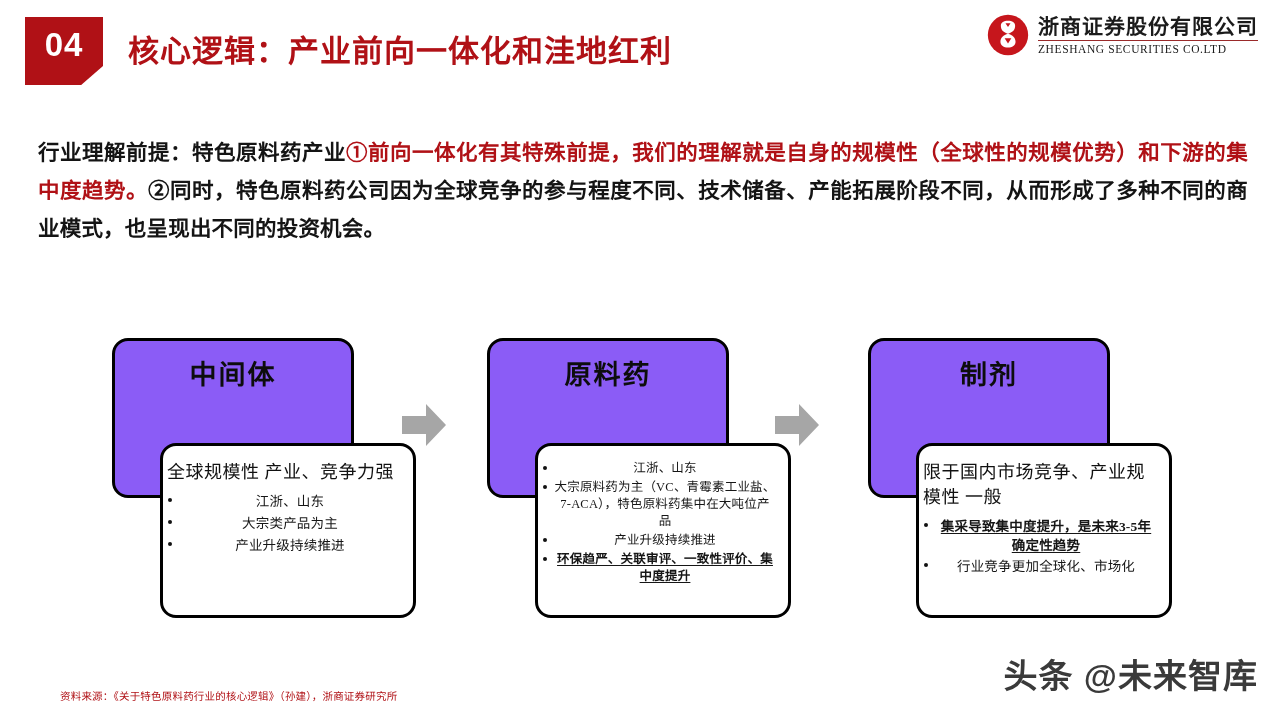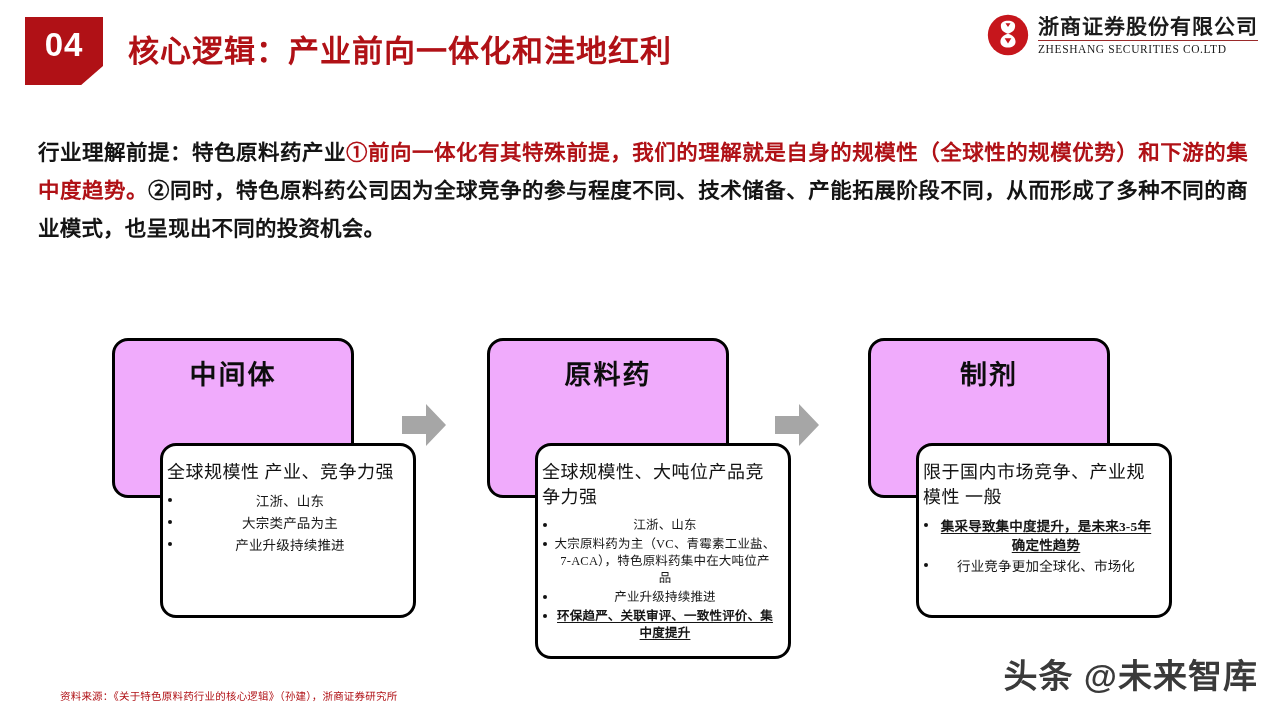--- a/index.html
+++ b/index.html
@@ -122,21 +122,21 @@
     top: 0;
     width: 270px;
     height: 310px;
   }
   .stage-head {
     position: absolute;
     left: 0;
     top: 8px;
     width: 242px;
     height: 160px;
-    background: #f0abfc;
+    background: #8b5cf6;
     border: 3px solid #000000;
     border-radius: 16px;
     box-sizing: border-box;
   }
   .stage-head-label {
     position: absolute;
     left: 0;
     right: 0;
     top: 12px;
     text-align: center;
@@ -278,21 +278,20 @@
 
   <svg class="flow-arrow" style="left:400px;" viewBox="0 0 48 46">
     <path d="M2 14 H26 V2 L46 23 L26 44 V32 H2 Z" fill="#a6a6a6"></path>
   </svg>
 
   <div class="stage" id="stage-2" style="left:487px;">
     <div class="stage-head">
       <div class="stage-head-label">原料药</div>
     </div>
     <div class="stage-body">
-      <div class="stage-body-title">全球规模性、大吨位产品竞争力强</div>
       <ul class="bullets">
         <li>江浙、山东</li>
         <li>大宗原料药为主（VC、青霉素工业盐、7-ACA），特色原料药集中在大吨位产品</li>
         <li>产业升级持续推进</li>
         <li class="em">环保趋严、关联审评、一致性评价、集中度提升</li>
       </ul>
     </div>
   </div>
 
   <svg class="flow-arrow" style="left:773px;" viewBox="0 0 48 46">

